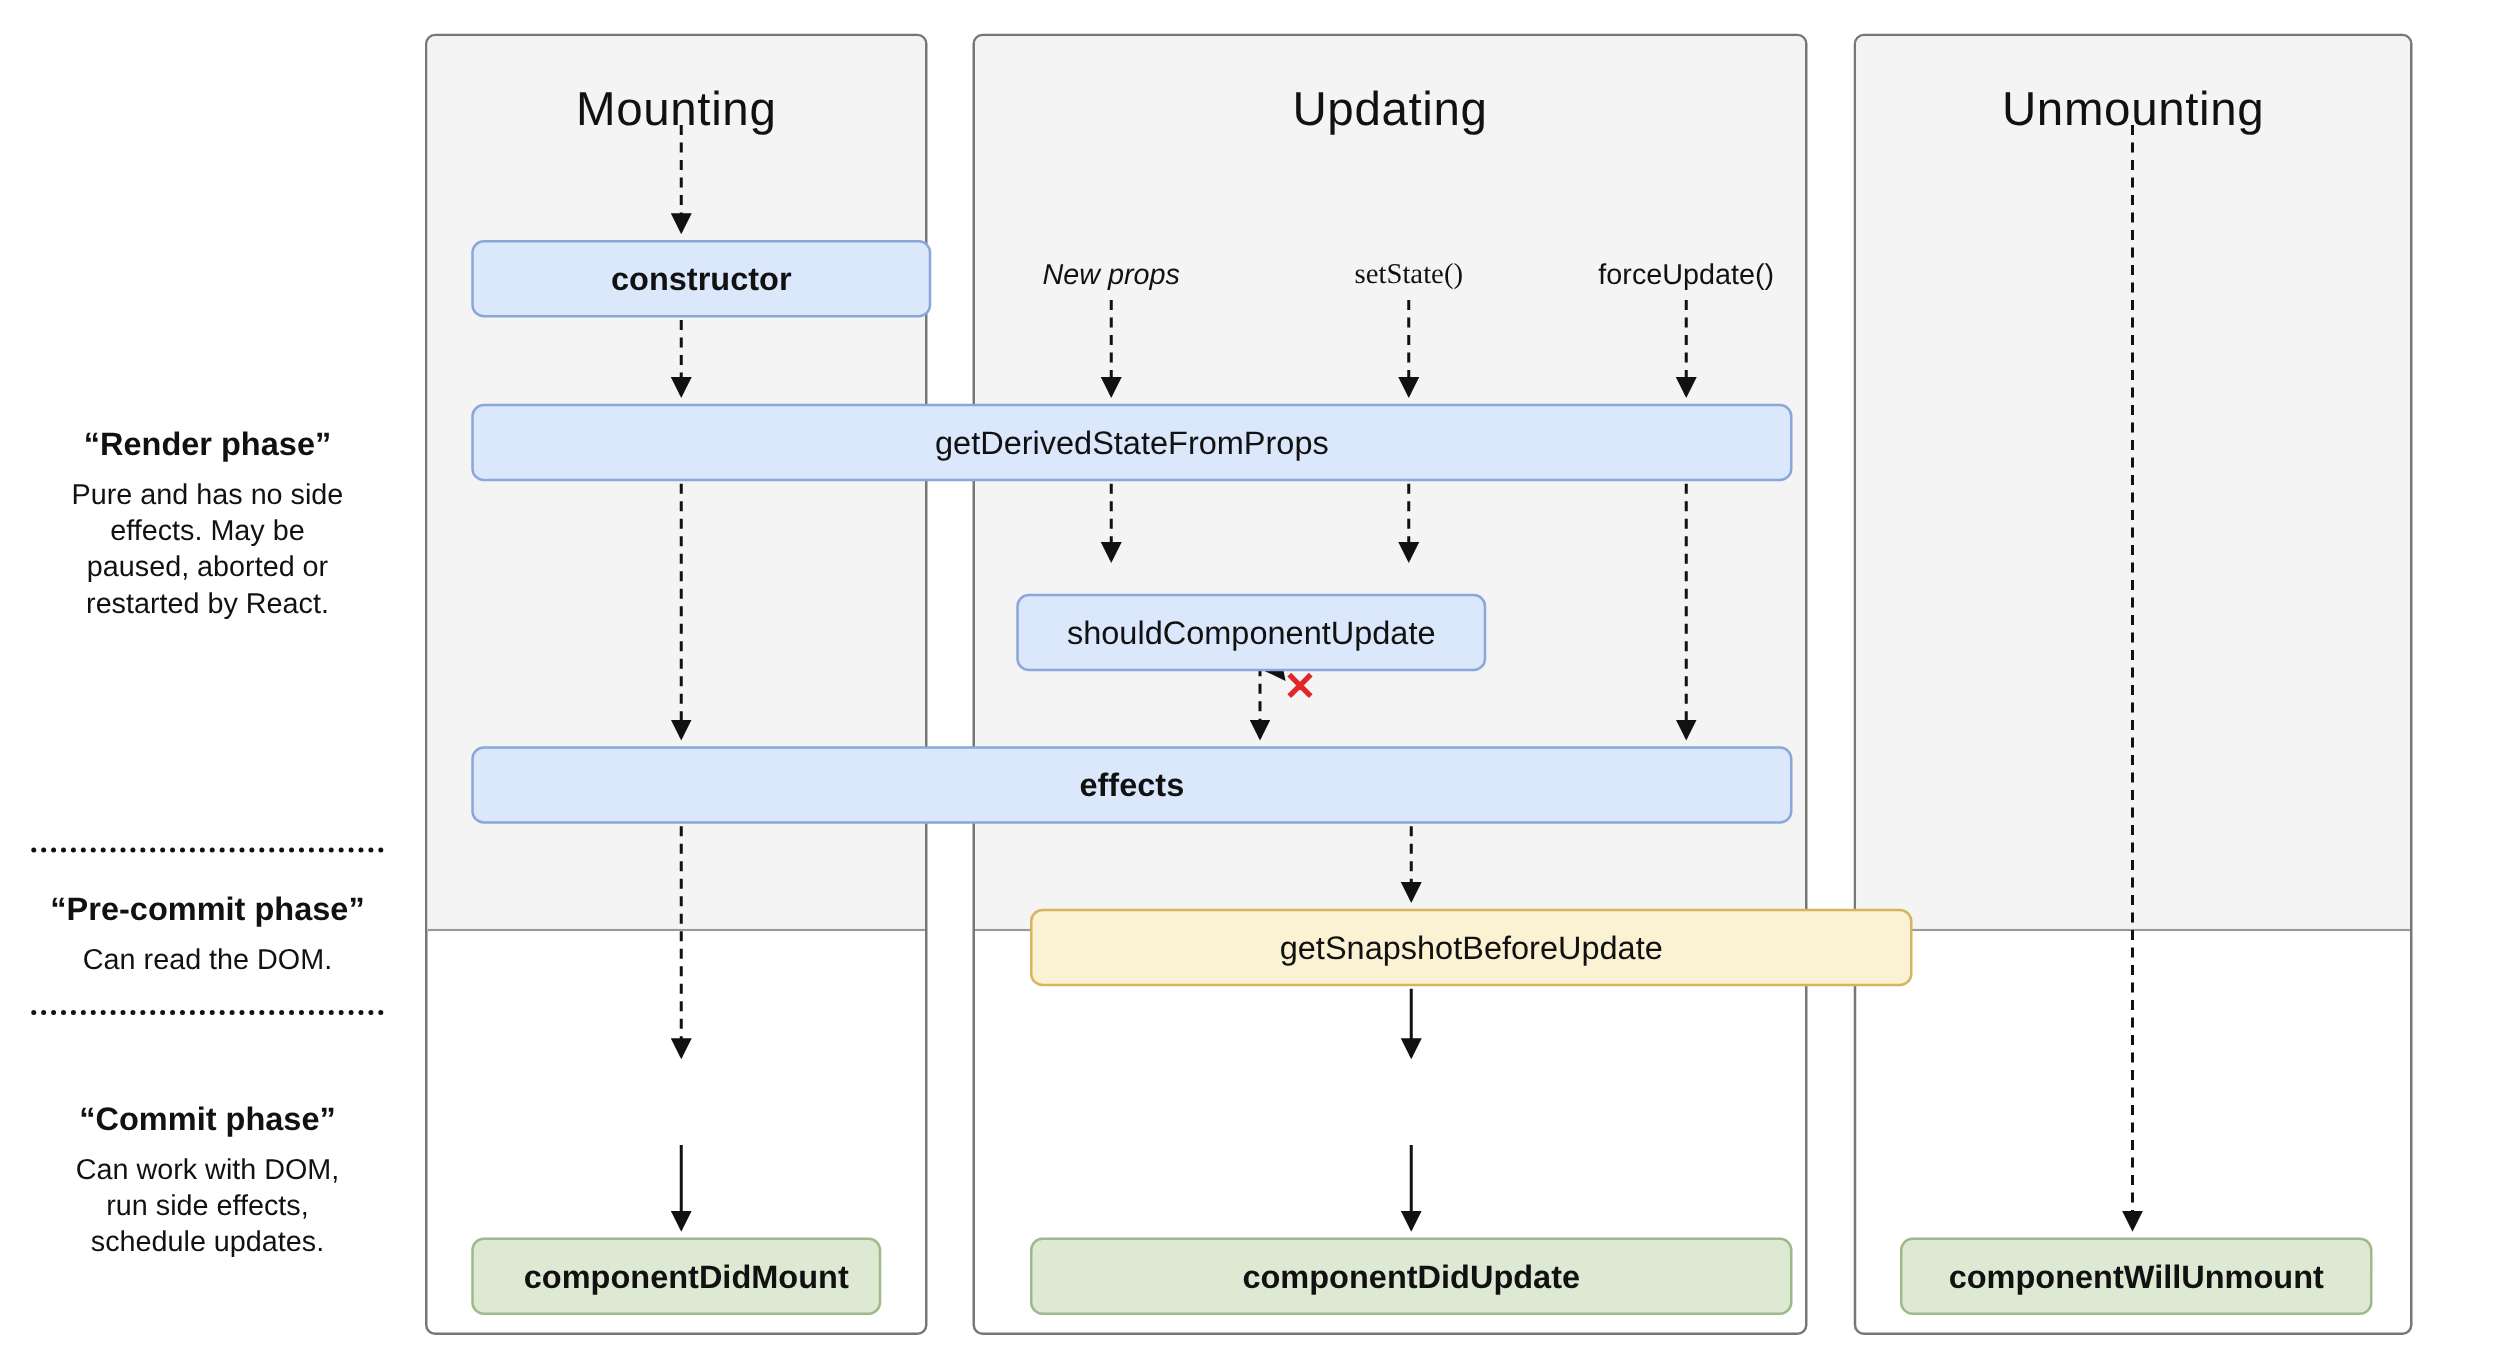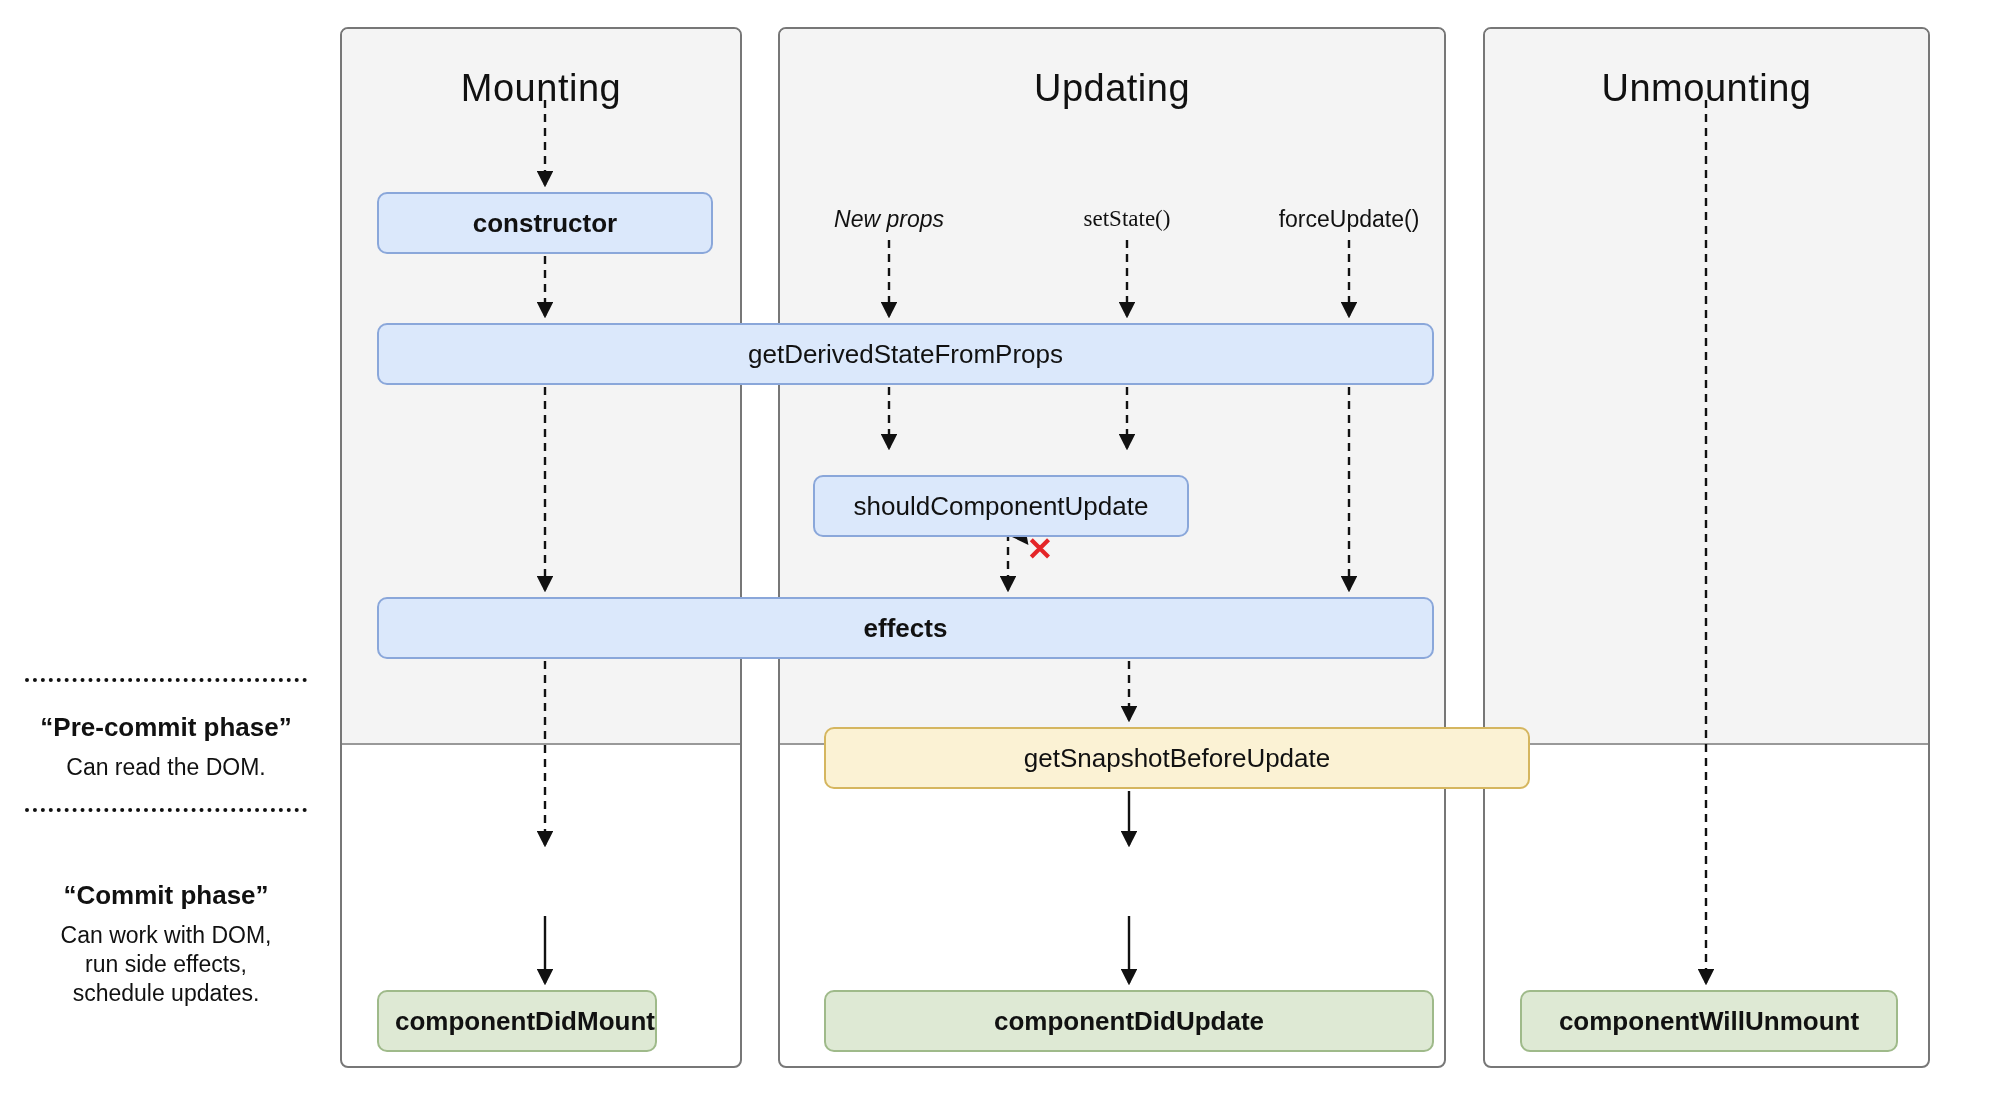--- a/index.html
+++ b/index.html
@@ -63,20 +63,27 @@
   .cancel-x{
     position:absolute; left:1018px; top:530px; width:44px; text-align:center;
     color:var(--cancel-x); font-size:32px; font-weight:900; z-index:4;
   }
 </style>
 </head>
 <body>
 
 <div class="stage">
 
+  <div class="phase-block" style="top:340px;">
+    <div class="phase-title">“Render phase”</div>
+    <div class="phase-desc">Pure and has no side
+effects. May be
+paused, aborted or
+restarted by React.</div>
+  </div>
 
   <div class="dotted-rule" style="top:678px;"></div>
 
   <div class="phase-block" style="top:712px;">
     <div class="phase-title">“Pre-commit phase”</div>
     <div class="phase-desc">Can read the DOM.</div>
   </div>
 
   <div class="dotted-rule" style="top:808px;"></div>
 
@@ -124,24 +131,24 @@
 
     <line x1="1129" y1="791" x2="1129" y2="845" marker-end="url(#arr)"></line>
     <line x1="545" y1="916" x2="545" y2="983" marker-end="url(#arr)"></line>
     <line x1="1129" y1="916" x2="1129" y2="983" marker-end="url(#arr)"></line>
   </svg>
 
   <div class="trigger italic" style="left:759px;">New props</div>
   <div class="trigger" style="left:997px;font-family:Liberation Serif, serif;">setState()</div>
   <div class="trigger" style="left:1219px;">forceUpdate()</div>
 
-  <div class="lbox blue bold" style="left:377px; top:192px; width:336px;text-align:right;">constructor</div>
+  <div class="lbox blue bold" style="left:377px; top:192px; width:368px;text-align:right;">constructor</div>
   <div class="lbox blue" style="left:377px; top:323px; width:1057px;">getDerivedStateFromProps</div>
   <div class="lbox blue" style="left:813px; top:475px; width:376px;">shouldComponentUpdate</div>
   <div class="lbox blue bold" style="left:377px; top:597px; width:1057px;">effects</div>
   <div class="lbox yellow" style="left:824px; top:727px; width:706px;">getSnapshotBeforeUpdate</div>
-  <div class="lbox green bold" style="left:377px; top:990px; width:280px;padding-left:16px;">componentDidMount</div>
+  <div class="lbox green bold" style="left:377px; top:990px; width:328px;padding-left:16px;">componentDidMount</div>
   <div class="lbox green bold" style="left:824px; top:990px; width:610px;">componentDidUpdate</div>
   <div class="lbox green bold" style="left:1520px; top:990px; width:378px;">componentWillUnmount</div>
 
   <div class="cancel-x">✕</div>
 
 </div>
 
 </body></html>

